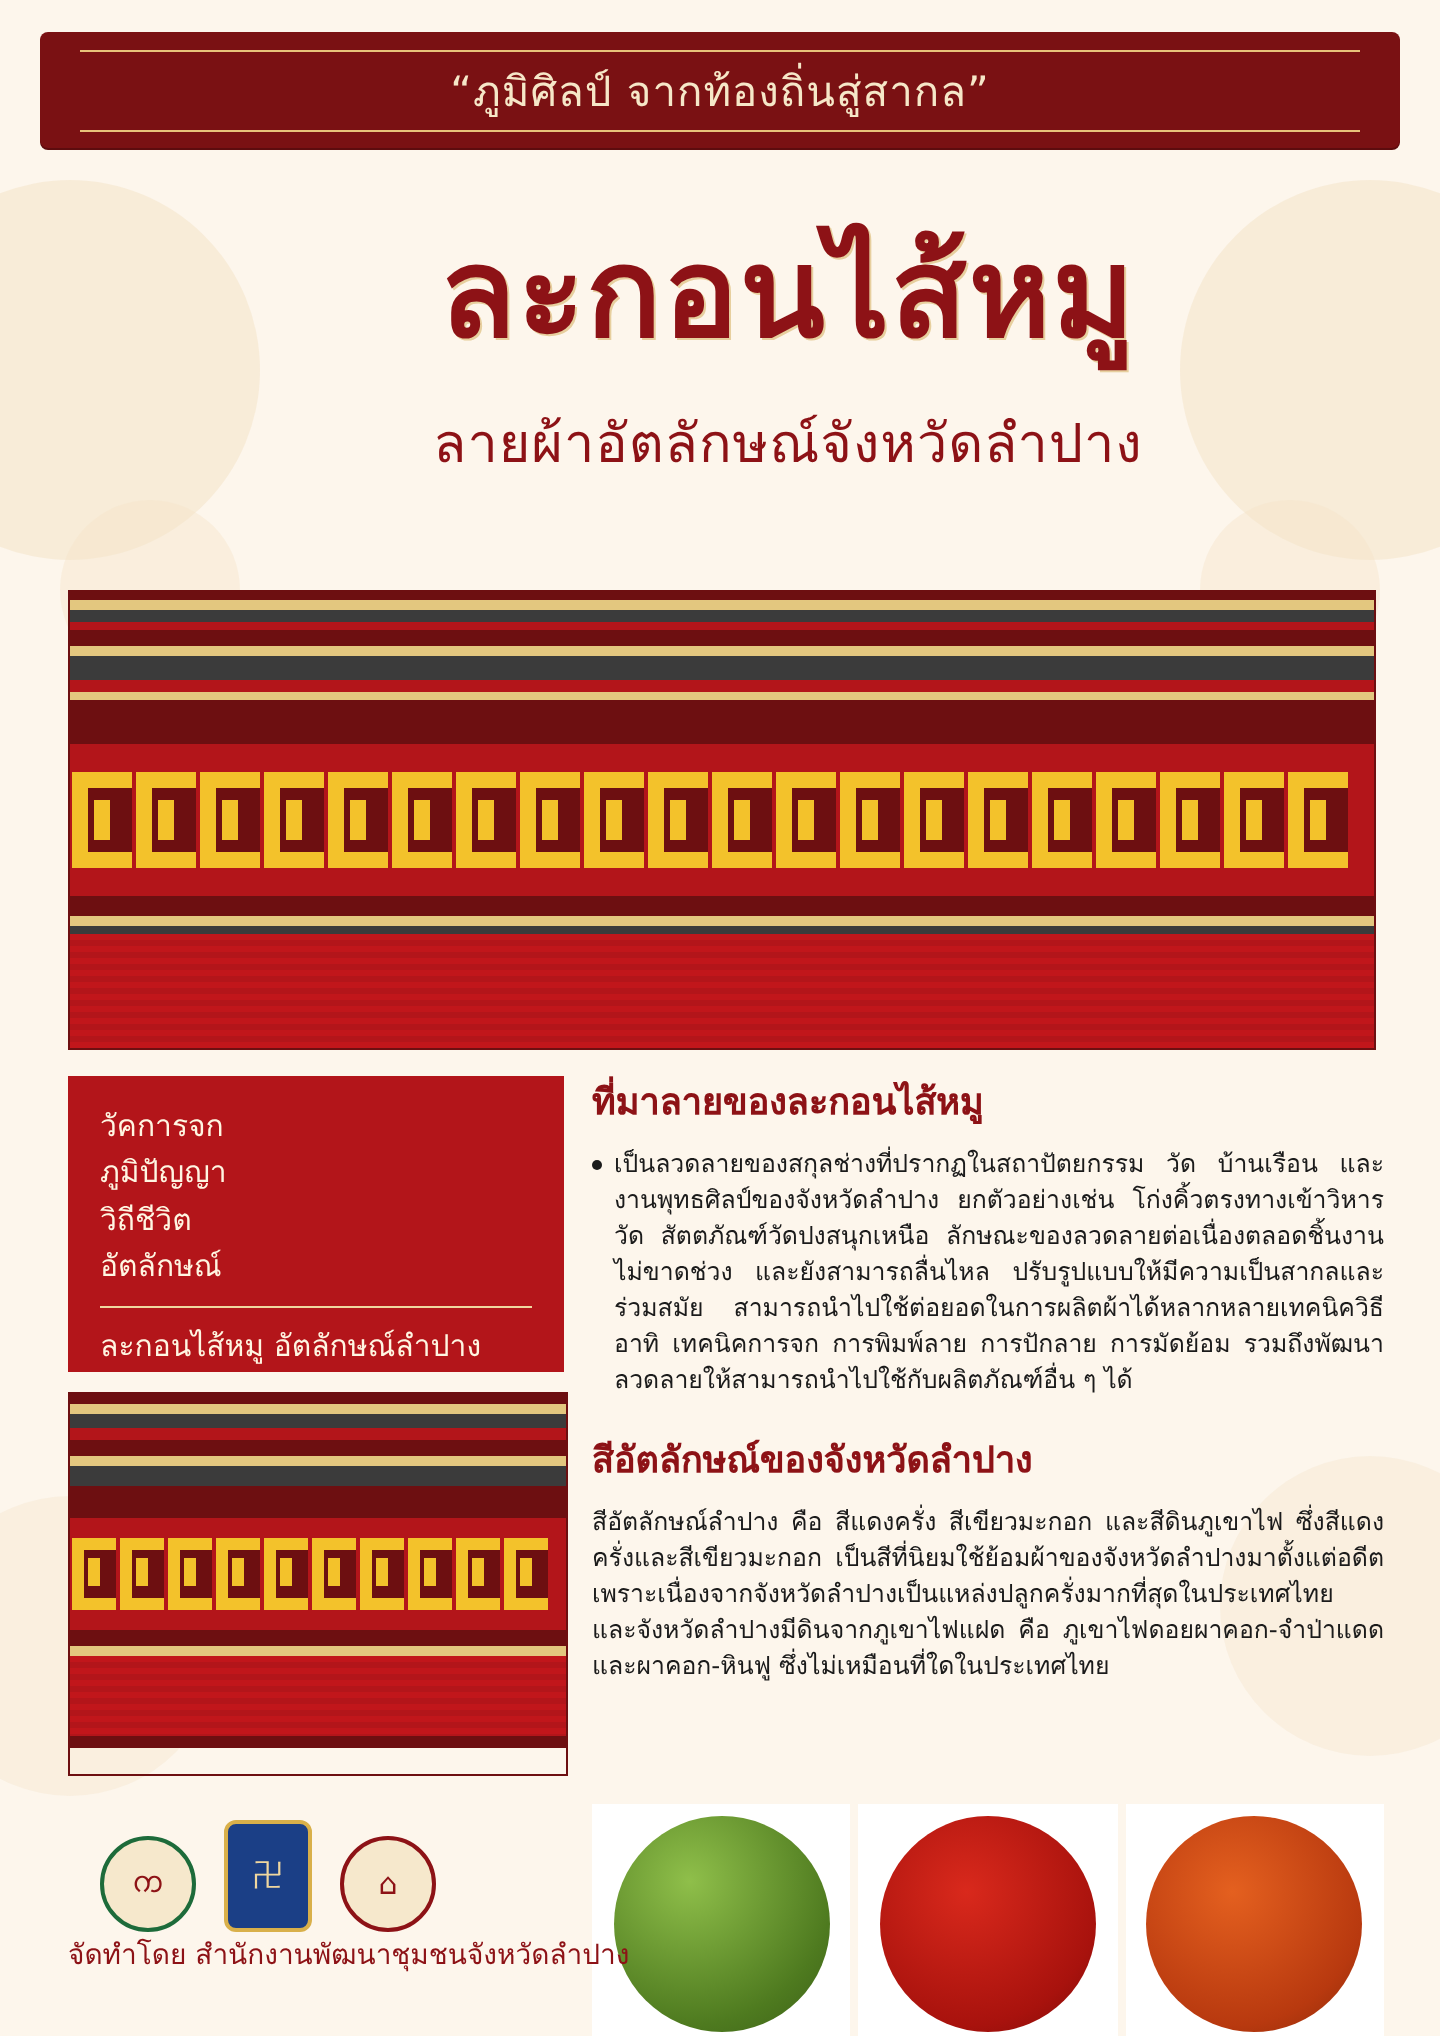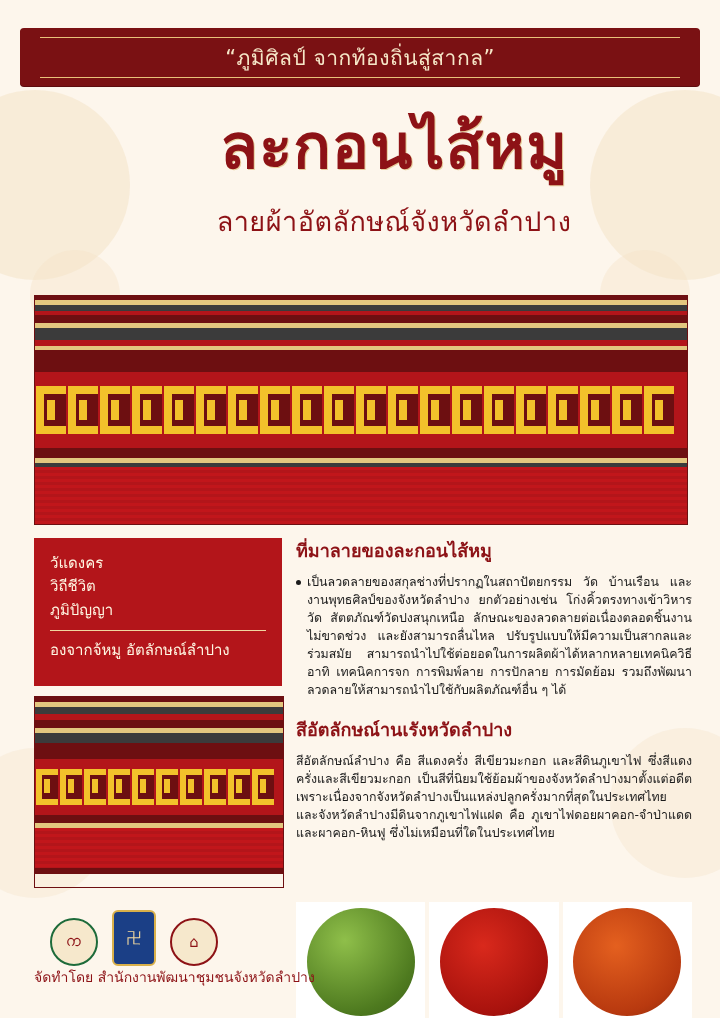--- a/index.html
+++ b/index.html
@@ -27,21 +27,21 @@
   .bg-motif.m1 { left: -60px; top: 90px; width: 190px; height: 190px; }
   .bg-motif.m2 { right: -60px; top: 90px; width: 190px; height: 190px; }
   .bg-motif.m3 { left: 30px; top: 250px; width: 90px; height: 90px; opacity:.4;}
   .bg-motif.m4 { right: 30px; top: 250px; width: 90px; height: 90px; opacity:.4;}
   .bg-motif.m5 { left: -40px; bottom: 120px; width: 150px; height: 150px; opacity:.35;}
   .bg-motif.m6 { right: -40px; bottom: 140px; width: 150px; height: 150px; opacity:.35;}
 
   
   .top-banner {
     position: absolute;
-    left: 20px; top: 28px;
+    left: 20px; top: 16px;
     width: 680px; height: 58px;
     background: #7a1113;
     border-radius: 4px;
     display: flex;
     align-items: center;
     justify-content: center;
     box-shadow: 0 1px 0 #5d0c0e;
   }
   .top-banner .inner {
     border: 1px solid #e8c27a;
@@ -310,25 +310,26 @@
       <div class="hook"></div>
   </div>
   <div class="stripe" style="height:10px;background:#6d0f11"></div>
   <div class="stripe" style="height:5px;background:#e3c77f"></div>
   <div class="stripe" style="height:4px;background:#3b3b3b"></div>
   <div class="stripe" style="height:60px;background:repeating-linear-gradient(to bottom,#c1161b 0 3px,#b3151a 3px 6px)"></div>
 
 </div>
 
 <div class="info-box">
-  <div class="line">วัแดงคร</div>
+  <div class="line">วัคการจก</div>
+  <div class="line">ภูมิปัญญา</div>
   <div class="line">วิถีชีวิต</div>
-  <div class="line">ภูมิปัญญา</div>
+  <div class="line">อัตลักษณ์</div>
   <div class="divider"></div>
-  <div class="footer-line">องจากจ้หมู อัตลักษณ์ลำปาง</div>
+  <div class="footer-line">ละกอนไส้หมู อัตลักษณ์ลำปาง</div>
 </div>
 
 <div class="textile-small">
   <div class="stripe" style="height:5px;background:#6d0f11"></div>
   <div class="stripe" style="height:5px;background:#e3c77f"></div>
   <div class="stripe" style="height:7px;background:#3b3b3b"></div>
   <div class="stripe" style="height:6px;background:#b3151a"></div>
   <div class="stripe" style="height:8px;background:#6d0f11"></div>
   <div class="stripe" style="height:5px;background:#e3c77f"></div>
   <div class="stripe" style="height:10px;background:#3b3b3b"></div>
@@ -353,21 +354,21 @@
 
 <div class="article">
   <div class="section-1">
     <h2>ที่มาลายของละกอนไส้หมู</h2>
     <div class="bullet-wrap">
       <div class="bullet-dot"></div>
       <div class="body">เป็นลวดลายของสกุลช่างที่ปรากฏในสถาปัตยกรรม วัด บ้านเรือน และงานพุทธศิลป์ของจังหวัดลำปาง ยกตัวอย่างเช่น โก่งคิ้วตรงทางเข้าวิหารวัด สัตตภัณฑ์วัดปงสนุกเหนือ ลักษณะของลวดลายต่อเนื่องตลอดชิ้นงานไม่ขาดช่วง และยังสามารถลื่นไหล ปรับรูปแบบให้มีความเป็นสากลและร่วมสมัย สามารถนำไปใช้ต่อยอดในการผลิตผ้าได้หลากหลายเทคนิควิธี อาทิ เทคนิคการจก การพิมพ์ลาย การปักลาย การมัดย้อม รวมถึงพัฒนาลวดลายให้สามารถนำไปใช้กับผลิตภัณฑ์อื่น ๆ ได้</div>
     </div>
   </div>
   <div class="section-2">
-    <h2>สีอัตลักษณ์านเรังหวัดลำปาง</h2>
+    <h2>สีอัตลักษณ์ของจังหวัดลำปาง</h2>
     <div class="body">สีอัตลักษณ์ลำปาง คือ สีแดงครั่ง สีเขียวมะกอก และสีดินภูเขาไฟ ซึ่งสีแดงครั่งและสีเขียวมะกอก เป็นสีที่นิยมใช้ย้อมผ้าของจังหวัดลำปางมาตั้งแต่อดีต เพราะเนื่องจากจังหวัดลำปางเป็นแหล่งปลูกครั่งมากที่สุดในประเทศไทย และจังหวัดลำปางมีดินจากภูเขาไฟแฝด คือ ภูเขาไฟดอยผาคอก-จำป่าแดด และผาคอก-หินฟู ซึ่งไม่เหมือนที่ใดในประเทศไทย</div>
   </div>
 </div>
 
 <div class="photos">
   <div class="photo">
     <div class="circle makhwaen"></div>
   </div>
   <div class="photo">
     <div class="circle crimson"></div>

